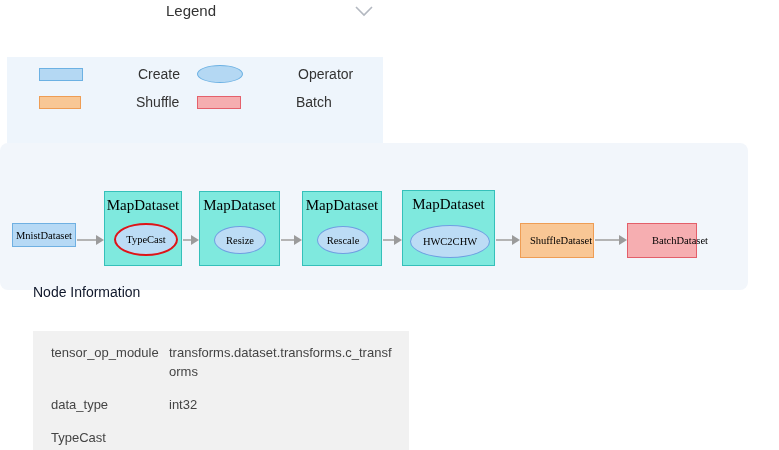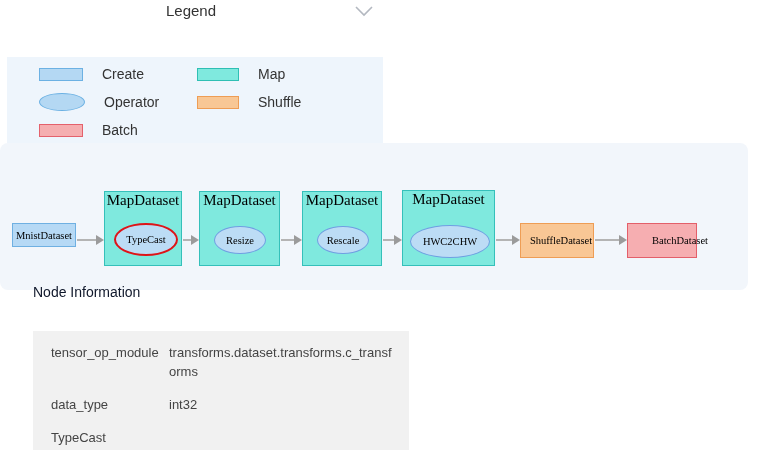--- a/index.html
+++ b/index.html
@@ -15,21 +15,21 @@
   .legend-title { font-size:15px; color:#333; }
   .chevron { position:absolute; left:347px; top:2px; width:18px; height:14px; }
 
   
   .legend-panel {
     position:absolute; left:7px; top:57px; width:376px; height:86px;
     background:#eef5fc;
     display:grid; grid-template-columns:158px 1fr; grid-template-rows:repeat(3,28px);
     padding:3px 0 0 32px; align-items:center;
   }
-  .legend-item { display:flex; align-items:center; }
+  .legend-item { display:flex; align-items:center;gap:36px; }
   .legend-swatch { display:inline-block; width:44px; height:13px; margin-right:19px; flex:0 0 auto; }
   .sw-create  { background:#b4d8f3; border:1.5px solid #6cb1e3; }
   .sw-map     { background:#7fe9de; border:1.5px solid #2fbfb4; width:42px; }
   .sw-operator{ background:#b4d8f3; border:1.5px solid #6cb1e3; width:46px; height:18px; border-radius:50%; }
   .sw-shuffle { background:#f8c795; border:1.5px solid #ee9d55; width:42px; }
   .sw-batch   { background:#f5aeb0; border:1.5px solid #e4616c; }
   .sw-repeat  { background:#f9e187; border:1.5px solid #edb53e; width:42px; }
   .legend-label { font-size:14px; color:#333; }
 
   
@@ -39,21 +39,21 @@
   }
   .node { position:absolute; text-align:center; font-family:"Liberation Serif", serif; color:#000; }
   .node-rect {
     display:flex; align-items:center; justify-content:center;
     font-size:10.5px;
   }
   .n-create  { background:#b6d9f5; border:1px solid #6fb0e2; }
   .n-shuffle { background:#f9c795; border:1px solid #ee9d55;padding-left:8px; }
   .n-batch   { background:#f6aeb1; border:1px solid #e35f6a;padding-left:36px; }
   .n-map     { background:#7fe9de; border:1.5px solid #35c0ba; }
-  .map-title { font-size:15px; font-family:"Liberation Serif", serif; }
+  .map-title { font-size:15px; margin-top:5px; font-family:"Liberation Serif", serif; }
   .op-ellipse {
     position:absolute; border-radius:50%;
     background:#bcdcf5; border:1px solid #6f9fe2;
     display:flex; align-items:center; justify-content:center;
     font-size:10.5px; font-family:"Liberation Serif", serif;
   }
   .op-selected { border:2.5px solid #de1418; }
 
   #node-mnist  { left:12px;  top:80px; width:64px; height:24px; }
   #node-map1   { left:104px; top:48px; width:78px; height:75px; }
@@ -102,24 +102,20 @@
       <polyline points="1,2 9,10 17,2" fill="none" stroke="#b3b8c0" stroke-width="1.6"></polyline>
     </svg>
   </div>
 
   <div class="legend-panel">
     <div class="legend-item">
       <span class="legend-swatch sw-create"></span>
       <span class="legend-label">Create</span>
     </div>
     <div class="legend-item">
-      <span class="legend-swatch sw-map"></span>
-      <span class="legend-label">Map</span>
-    </div>
-    <div class="legend-item">
       <span class="legend-swatch sw-operator"></span>
       <span class="legend-label">Operator</span>
     </div>
     <div class="legend-item">
       <span class="legend-swatch sw-shuffle"></span>
       <span class="legend-label">Shuffle</span>
     </div>
     <div class="legend-item">
       <span class="legend-swatch sw-batch"></span>
       <span class="legend-label">Batch</span>

